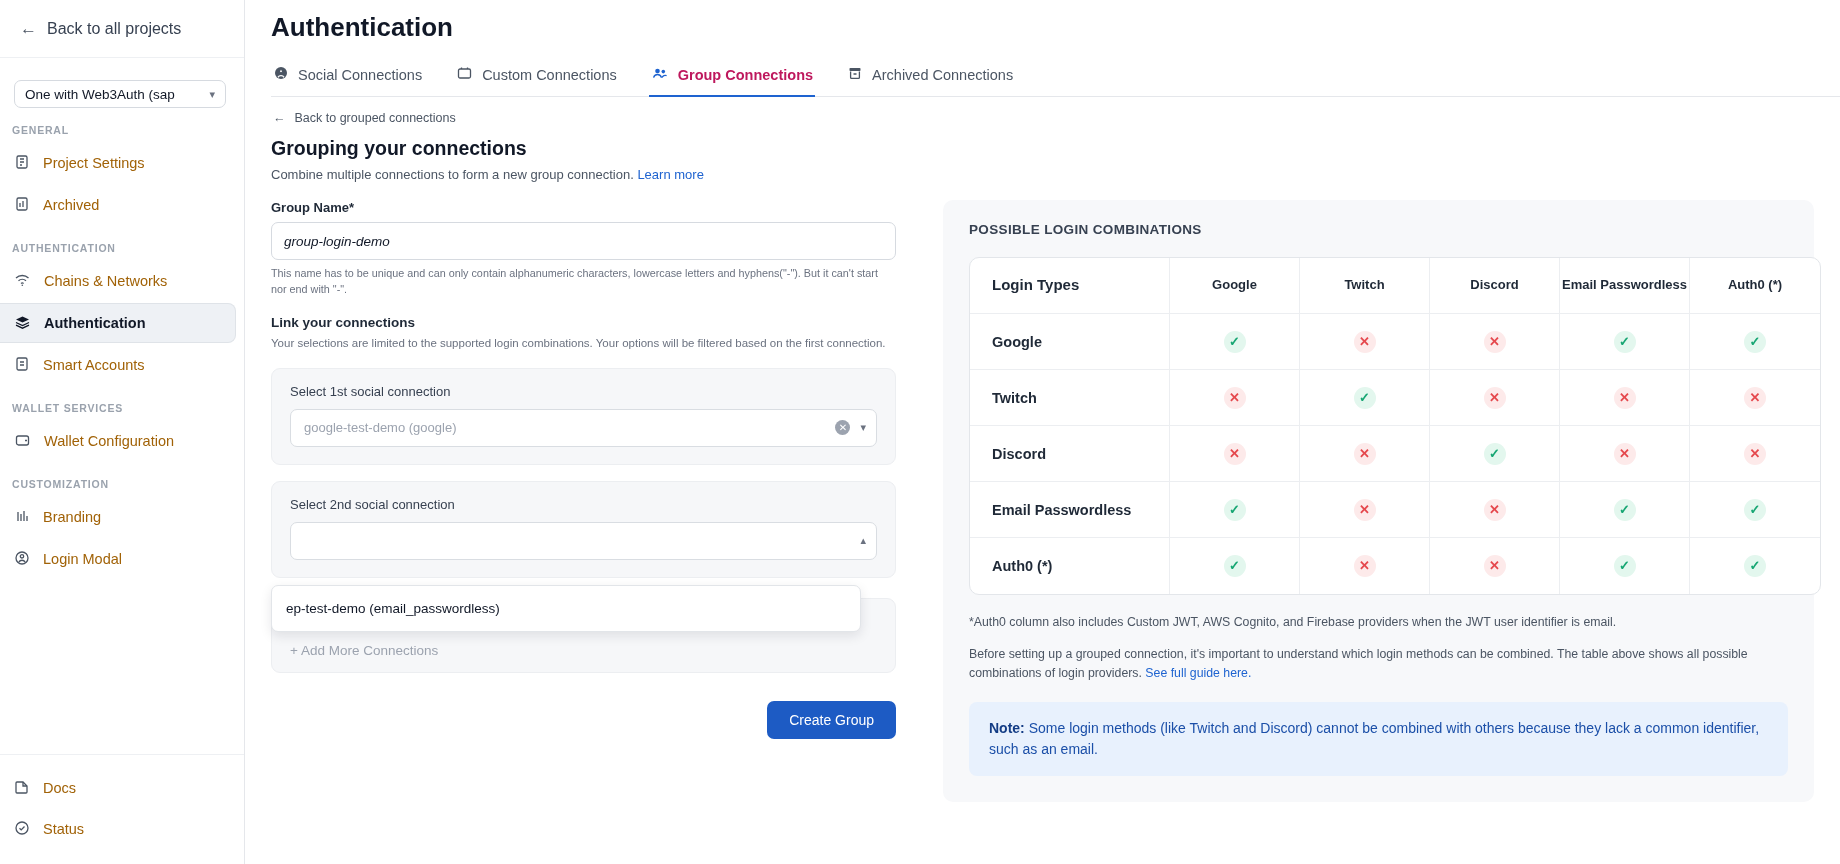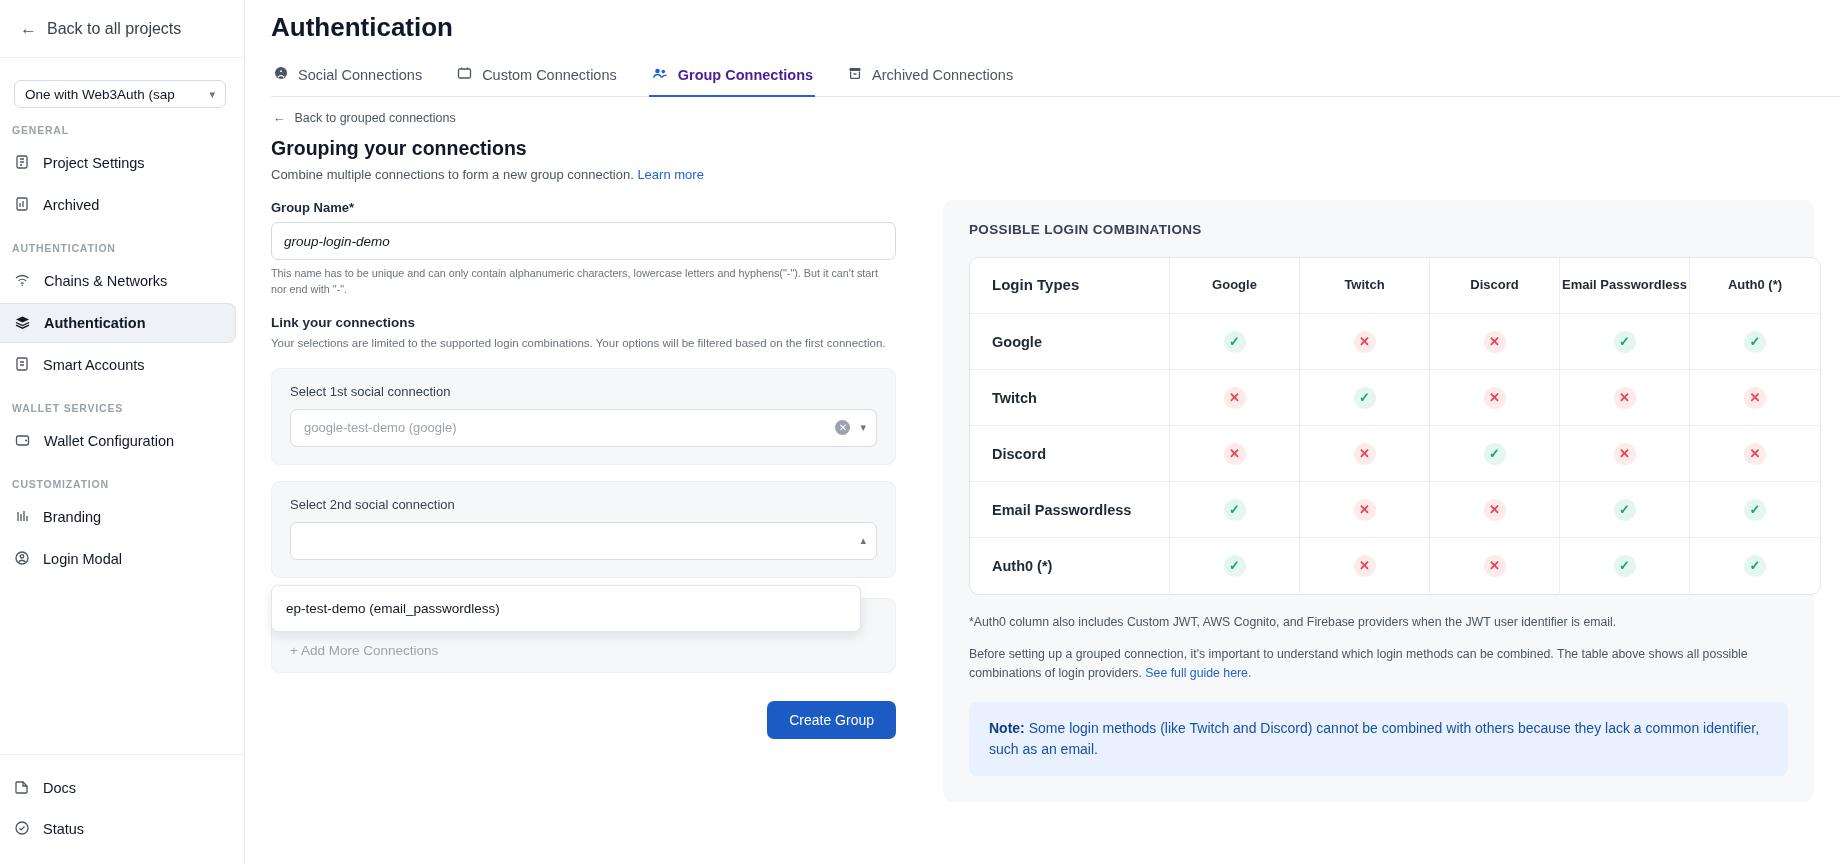--- a/index.html
+++ b/index.html
@@ -62,21 +62,21 @@
     font-weight: 600;
   }
   .nav-item {
     display: flex;
     align-items: center;
     gap: 13px;
     height: 40px;
     margin: 1px 8px 1px 0;
     padding-left: 14px;
     font-size: 14.5px;
-    color: #0f172a;
+    color: #a16207;
     border-radius: 0 8px 8px 0;
     cursor: pointer;
   }
   .nav-item.active {
     background: #eef1f5;
     font-weight: 700;
     color: #111827;
     border: 1px solid #dfe3e8;
     border-left: none;
   }
@@ -114,21 +114,21 @@
     display: flex;
     align-items: center;
     gap: 9px;
     font-size: 14.5px;
     color: #4b5563;
     padding: 6px 2px 11px 2px;
     cursor: pointer;
     border-bottom: 2px solid transparent;
     margin-bottom: -1px;
   }
-  .tab.active { color: #4c1d95; border-bottom-color: #1e63d0; font-weight: 600; }
+  .tab.active { color: #be185d; border-bottom-color: #1e63d0; font-weight: 600; }
 
   .back-grouped {
     display: flex;
     align-items: center;
     gap: 9px;
     font-size: 12.5px;
     color: #4b5563;
     margin: 14px 0 0 2px;
     cursor: pointer;
   }

